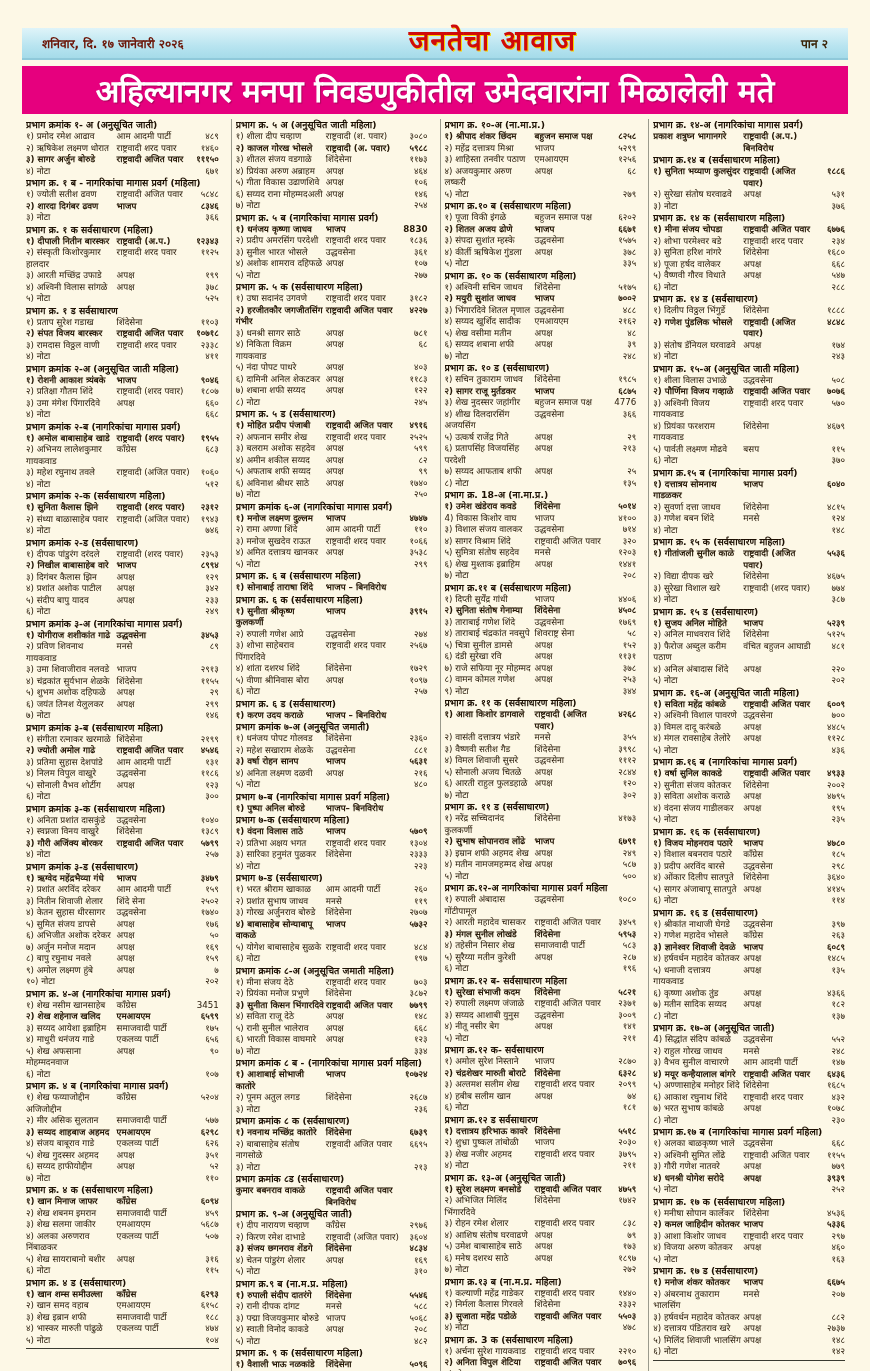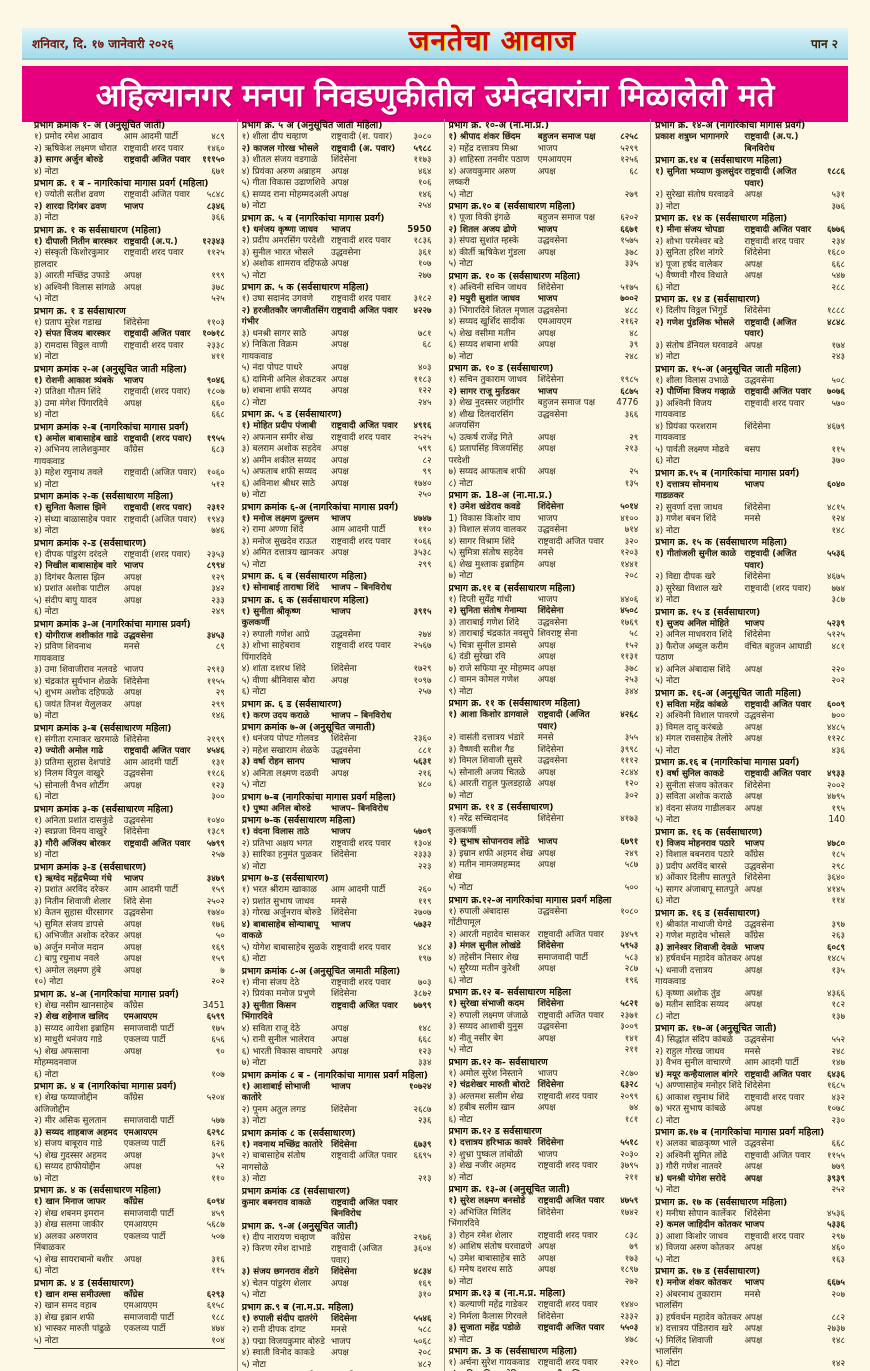--- a/index.html
+++ b/index.html
@@ -9,42 +9,42 @@
     font-family:"DejaVu Sans","Liberation Sans",sans-serif;
     color:#231505;
     overflow:hidden;
     position:relative;
   }
   .masthead-bar{
     position:absolute;left:22px;right:22px;top:28px;height:32px;
     background:linear-gradient(#dff4f9,#b8e4f0 60%,#a5dbe9);
     border-bottom:2px solid #8fc9da;
     display:flex;align-items:center;justify-content:space-between;
-    padding:0 10px;box-sizing:border-box;
+    padding:0 20px;box-sizing:border-box;
   }
   .mh-date{font-size:12px;font-weight:bold;color:#6b1507;}
   .mh-center{
     font-size:28px;font-weight:bold;color:#cf0a0a;
     text-shadow:1px 1px 0 #f7d200;
     letter-spacing:1px;line-height:1;
     transform:translateY(-2px);
   }
   .mh-page{font-size:12px;font-weight:bold;color:#3a2408;}
   .title-band{
-    position:absolute;left:22px;right:22px;top:66px;height:56px;
+    position:absolute;left:22px;right:22px;top:66px;height:48px;
     background:#e6007e;
     display:flex;align-items:center;justify-content:center;
   }
   .title-band .t{
     color:#ffffff;font-size:31px;font-weight:bold;white-space:nowrap;
     text-shadow:1px 1px 1px rgba(90,0,45,.45);
   }
   .content{
     position:absolute;left:22px;right:20px;top:119px;bottom:4px;
-    display:grid;grid-template-columns:1fr 1fr 1fr 1fr;column-gap:7px;margin-left:8px;
+    display:grid;grid-template-columns:1fr 1fr 1fr 1fr;column-gap:7px;
   }
   .col{padding:0 5px 0 4px;box-sizing:border-box;}
   .col + .col{border-left:1px solid #9a9a8c;}
   .sec-title{
     font-size:9.3px;line-height:12px;font-weight:bold;color:#1c0f02;
     white-space:nowrap;overflow:hidden;
   }
   .row{
     display:flex;align-items:flex-start;
     font-size:8.7px;line-height:11.5px;color:#261806;
@@ -542,21 +542,21 @@
       </div>
       <div class="row">
         <span class="nm">७) नोटा</span>
         <span class="pt"></span>
         <span class="vt">२५४</span>
       </div>
       <div class="sec-title">प्रभाग क्र. ५ ब (नागरिकांचा मागास प्रवर्ग)</div>
       <div class="row win">
         <span class="nm">१) धनंजय कृष्णा जाधव</span>
         <span class="pt">भाजप</span>
-        <span class="vt">5950</span>
+        <span class="vt">8830</span>
       </div>
       <div class="row">
         <span class="nm">२) प्रदीप अमरसिंग परदेशी</span>
         <span class="pt">राष्ट्रवादी शरद पवार</span>
         <span class="vt">१८३६</span>
       </div>
       <div class="row">
         <span class="nm">३) सुनील भारत भोसले</span>
         <span class="pt">उद्धवसेना</span>
         <span class="vt">३६१</span>
@@ -1079,21 +1079,21 @@
         <span class="pt"></span>
         <span class="vt">१३५</span>
       </div>
       <div class="sec-title">प्रभाग क्र. 18-अ (ना.मा.प्र.)</div>
       <div class="row win">
         <span class="nm">१) उमेश खंडेराव कवडे</span>
         <span class="pt">शिंदेसेना</span>
         <span class="vt">५०१४</span>
       </div>
       <div class="row">
-        <span class="nm">1) विकास किशोर वाघ</span>
+        <span class="nm">4) विकास किशोर वाघ</span>
         <span class="pt">भाजप</span>
         <span class="vt">४१००</span>
       </div>
       <div class="row">
         <span class="nm">३) विशाल संजय वालकर</span>
         <span class="pt">उद्धवसेना</span>
         <span class="vt">७१४</span>
       </div>
       <div class="row">
         <span class="nm">४) सागर विश्राम शिंदे</span>
@@ -1624,21 +1624,21 @@
         <span class="vt">४७९५</span>
       </div>
       <div class="row">
         <span class="nm">४) वंदना संजय गाडीलकर</span>
         <span class="pt">अपक्ष</span>
         <span class="vt">१९५</span>
       </div>
       <div class="row">
         <span class="nm">५) नोटा</span>
         <span class="pt"></span>
-        <span class="vt">140</span>
+        <span class="vt">२३५</span>
       </div>
       <div class="sec-title">प्रभाग क्र. १६ क (सर्वसाधारण)</div>
       <div class="row win">
         <span class="nm">१) विजय मोहनराव पठारे</span>
         <span class="pt">भाजप</span>
         <span class="vt">४७८०</span>
       </div>
       <div class="row">
         <span class="nm">२) विशाल बबनराव पठारे</span>
         <span class="pt">काँग्रेस</span>

